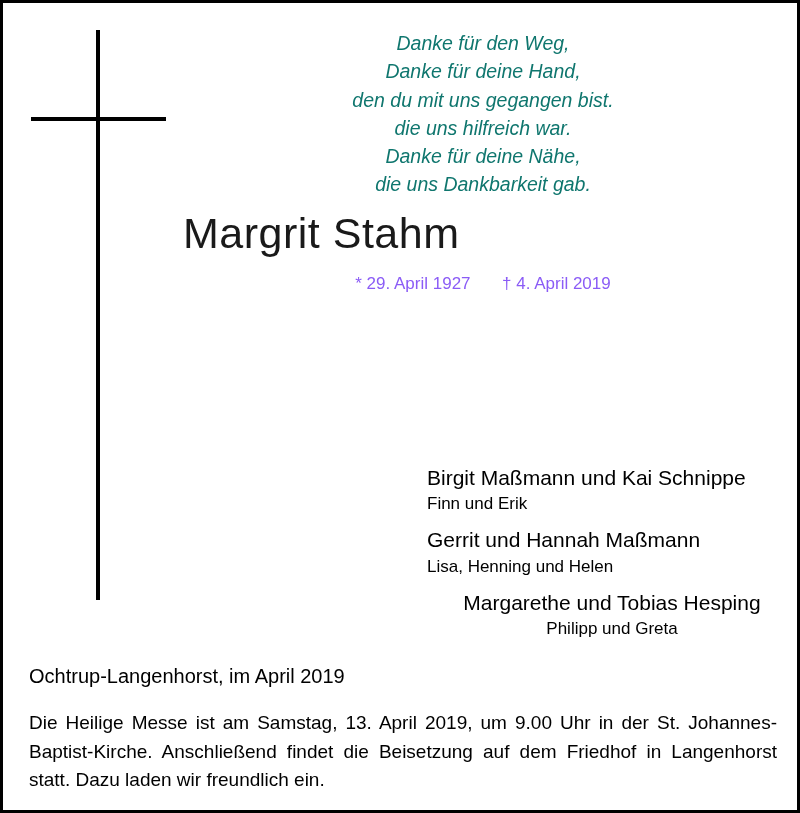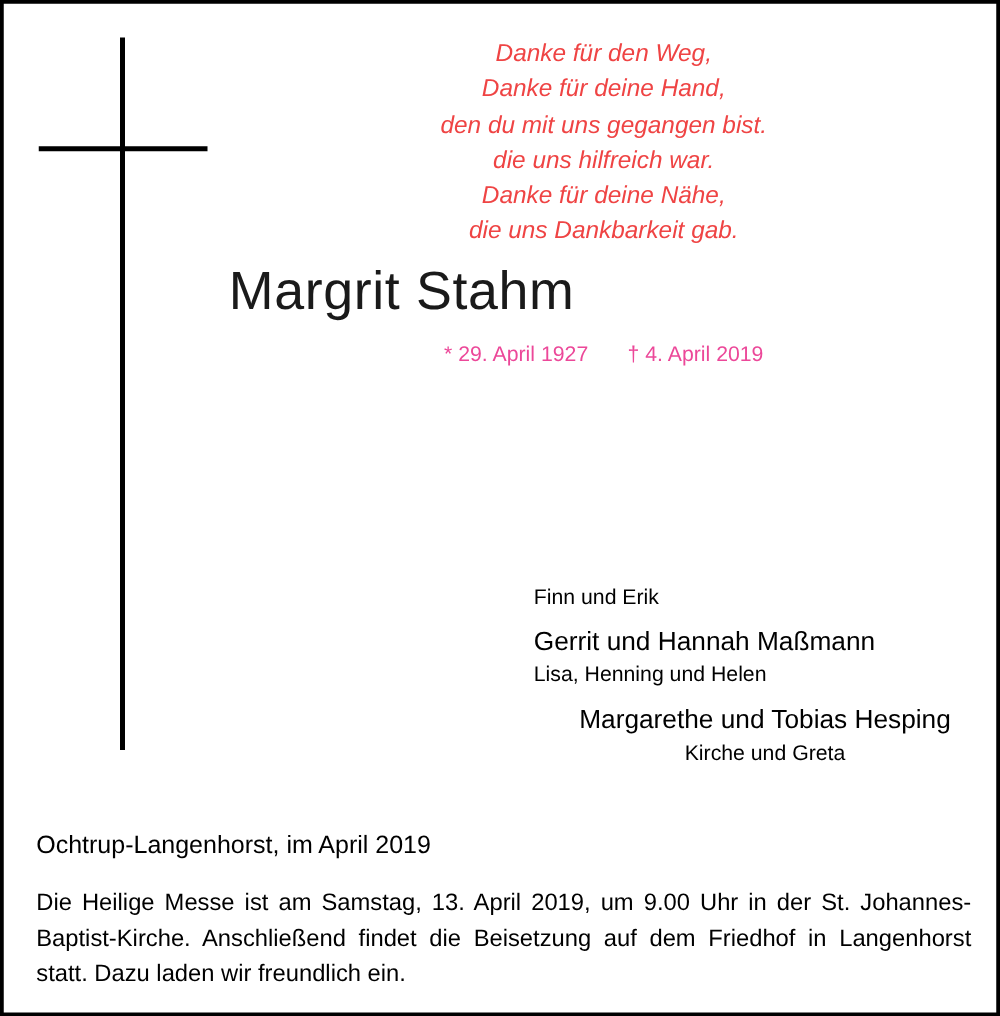--- a/index.html
+++ b/index.html
@@ -50,21 +50,21 @@
   
   .poem {
     position: absolute;
     left: 180px;
     top: 26px;
     width: 600px;
     text-align: center;
     font-style: italic;
     font-size: 19.5px;
     line-height: 1.45;
-    color: #ef4444;
+    color: #0f766e;
   }
   .poem div {
     white-space: nowrap;
   }
   
   .name {
     position: absolute;
     left: 180px;
     top: 206px;
     width: 600px;
@@ -75,21 +75,21 @@
     font-family: "Liberation Sans", sans-serif;
     white-space: nowrap;
   }
   .dates {
     position: absolute;
     left: 180px;
     top: 271px;
     width: 600px;
     text-align: center;
     font-size: 17px;
-    color: #ec4899;
+    color: #8b5cf6;
   }
   .dates .gap {
     display: inline-block;
     width: 22px;
   }
   
   .intro {
     position: absolute;
     left: 186px;
     top: 330px;
@@ -166,29 +166,30 @@
 
   <div class="dates">
     <span>* 29. April 1927</span>
     <span class="gap"></span>
     <span>† 4. April 2019</span>
   </div>
 
 
   <div class="family">
     <div class="family-group">
+      <div class="family-main">Birgit Maßmann und Kai Schnippe</div>
       <div class="family-sub">Finn und Erik</div>
     </div>
     <div class="family-group">
       <div class="family-main">Gerrit und Hannah Maßmann</div>
       <div class="family-sub">Lisa, Henning und Helen</div>
     </div>
     <div class="family-group">
       <div class="family-main">Margarethe und Tobias Hesping</div>
-      <div class="family-sub">Kirche und Greta</div>
+      <div class="family-sub">Philipp und Greta</div>
     </div>
   </div>
 
   <div class="place">Ochtrup-Langenhorst, im April 2019</div>
 
   <div class="closing">Die Heilige Messe ist am Samstag, 13. April 2019, um 9.00 Uhr in der St. Johannes-Baptist-Kirche. Anschließend findet die Beisetzung auf dem Friedhof in Langenhorst statt. Dazu laden wir freundlich ein.</div>
 
 </div>
 
 </body></html>

